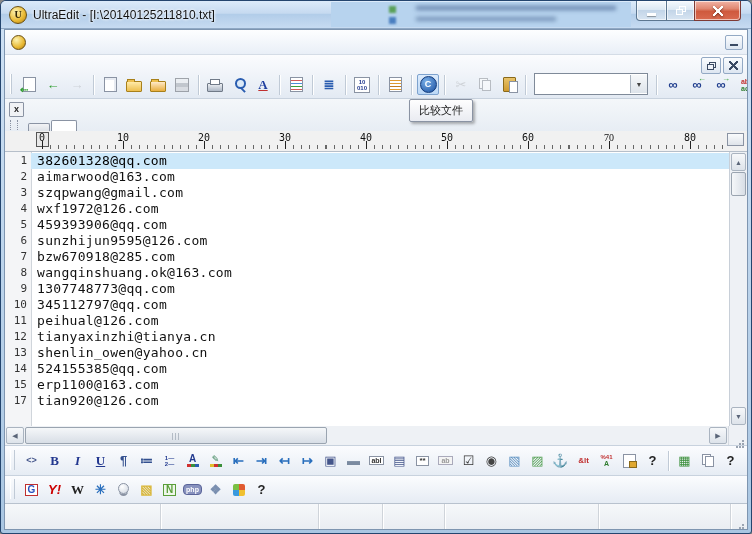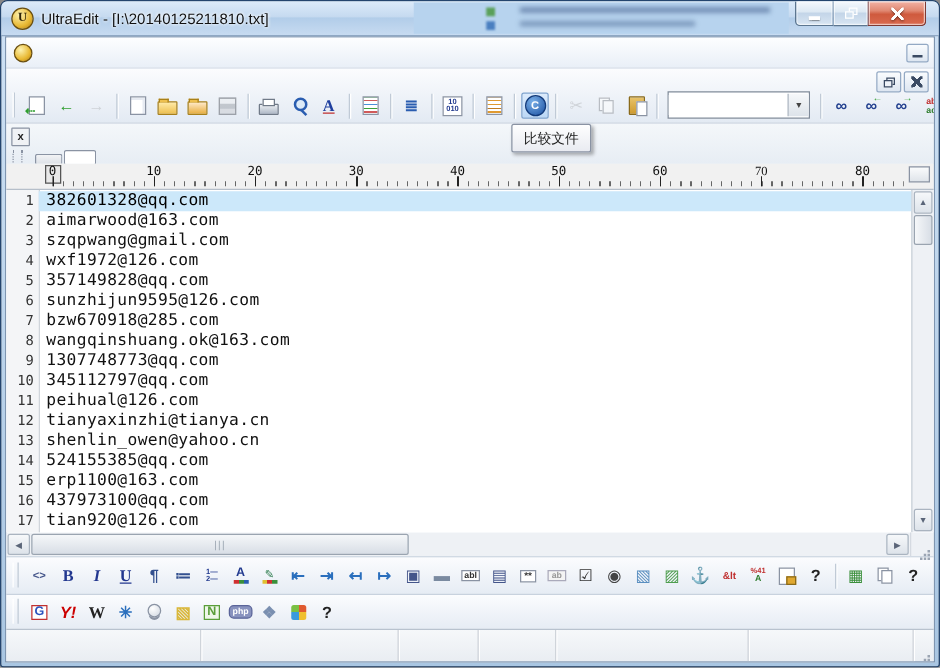--- a/index.html
+++ b/index.html
@@ -384,21 +384,21 @@
           <div class="line">
             <span class="lnum">3</span>
             <span class="ltext">szqpwang@gmail.com</span>
           </div>
           <div class="line">
             <span class="lnum">4</span>
             <span class="ltext">wxf1972@126.com</span>
           </div>
           <div class="line">
             <span class="lnum">5</span>
-            <span class="ltext">357149828@qq.com</span>
+            <span class="ltext">459393906@qq.com</span>
           </div>
           <div class="line">
             <span class="lnum">6</span>
             <span class="ltext">sunzhijun9595@126.com</span>
           </div>
           <div class="line">
             <span class="lnum">7</span>
             <span class="ltext">bzw670918@285.com</span>
           </div>
           <div class="line">
@@ -425,24 +425,20 @@
             <span class="lnum">13</span>
             <span class="ltext">shenlin_owen@yahoo.cn</span>
           </div>
           <div class="line">
             <span class="lnum">14</span>
             <span class="ltext">524155385@qq.com</span>
           </div>
           <div class="line">
             <span class="lnum">15</span>
             <span class="ltext">erp1100@163.com</span>
-          </div>
-          <div class="line">
-            <span class="lnum">16</span>
-            <span class="ltext">437973100@qq.com</span>
           </div>
           <div class="line">
             <span class="lnum">17</span>
             <span class="ltext">tian920@126.com</span>
           </div>
       </div>
       <div class="vscroll">
         <div class="varr">▲</div>
         <div class="vthumb"></div>
         <div class="vtrack"></div>

